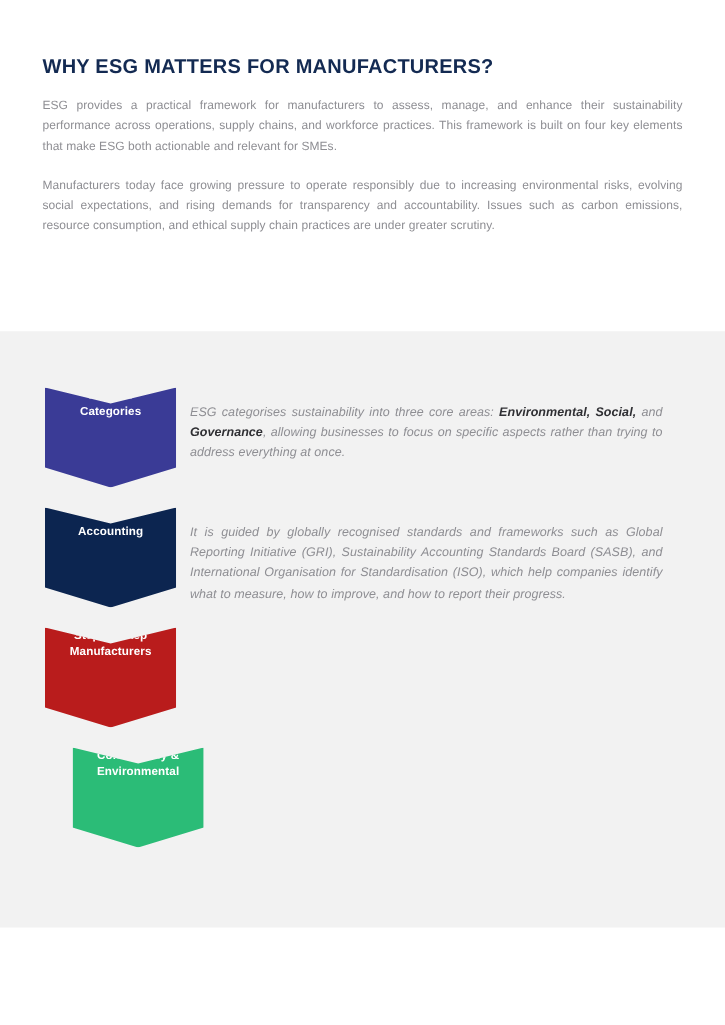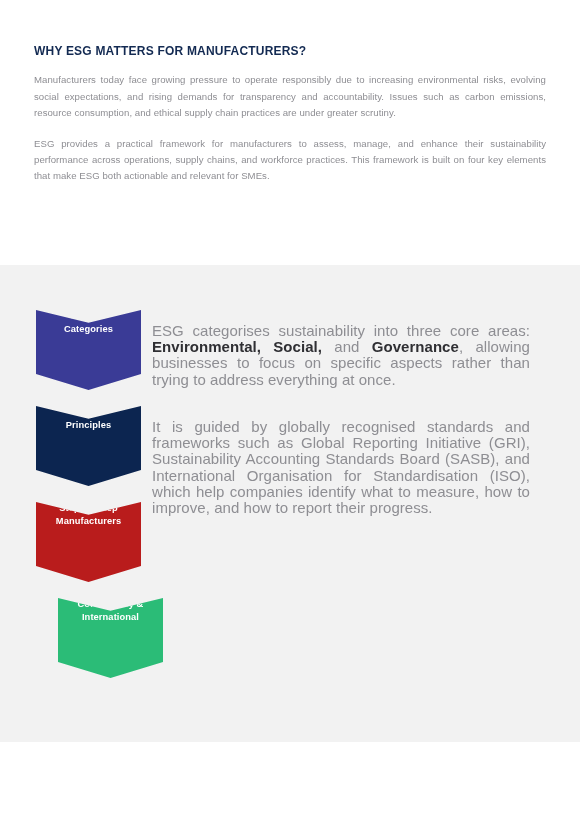--- a/index.html
+++ b/index.html
@@ -24,21 +24,21 @@
 
   
   .intro {
     position: absolute;
     left: 34px;
     top: 44px;
     width: 512px;
   }
 
   .page-title {
-    font-size: 12px;
+    font-size: 16px;
     font-weight: bold;
     letter-spacing: 0.2px;
     color: #132a52;
     margin: 0 0 14px 0;
     line-height: 1.2;
   }
 
   .intro-para {
     font-size: 9.6px;
     line-height: 16.2px;
@@ -94,25 +94,26 @@
     line-height: 12.5px;
     padding: 0 4px;
     letter-spacing: 0.1px;
   }
 
   .element-text {
     position: absolute;
     left: 152px;
     top: 13px;
     width: 378px;
-    font-size: 15px;
+    font-size: 10px;
     line-height: 16.2px;
     color: #8e8e93;
     text-align: justify;
     letter-spacing: 0.05px;
+    font-style: italic;
   }
   .element-text b {
     color: #2f2f33;
     font-weight: bold;
   }
 
   
   .footer {
     position: absolute;
     left: 0;
@@ -121,62 +122,62 @@
     height: 32px;
   }
 </style>
 </head>
 <body>
 
 <div class="page">
 
   <div class="intro">
     <h1 class="page-title" style="color: rgb(19, 42, 82);">WHY ESG MATTERS FOR MANUFACTURERS?</h1>
+    <p class="intro-para">ESG provides a practical framework for manufacturers to assess, manage, and enhance their sustainability performance across operations, supply chains, and workforce practices. This framework is built on four key elements that make ESG both actionable and relevant for SMEs.</p>
     <p class="intro-para">Manufacturers today face growing pressure to operate responsibly due to increasing environmental risks, evolving social expectations, and rising demands for transparency and accountability. Issues such as carbon emissions, resource consumption, and ethical supply chain practices are under greater scrutiny.</p>
-    <p class="intro-para">ESG provides a practical framework for manufacturers to assess, manage, and enhance their sustainability performance across operations, supply chains, and workforce practices. This framework is built on four key elements that make ESG both actionable and relevant for SMEs.</p>
   </div>
 
   <div class="band" style="background: rgb(242, 242, 242);"></div>
 
   <div class="elements">
 
     <div class="element-row">
       <div class="chevron" style="background: rgb(58, 59, 150);">
         <div class="chevron-label">
           <span>Defined</span><br>
           <span>Categories</span>
         </div>
       </div>
       <div class="element-text"><span>ESG categorises sustainability into three core areas: </span><b>Environmental, Social,</b><span> and </span><b>Governance</b><span>, allowing businesses to focus on specific aspects rather than trying to address everything at once.</span></div>
     </div>
 
     <div class="element-row">
       <div class="chevron" style="background: rgb(12, 37, 80);">
         <div class="chevron-label">
           <span>Issues</span><br>
-          <span>Principles</span>
+          <span>Accounting</span>
         </div>
       </div>
       <div class="element-text"><span>It is guided by globally recognised standards and frameworks such as Global Reporting Initiative (GRI), Sustainability Accounting Standards Board (SASB), and International Organisation for Standardisation (ISO), which help companies identify what to measure, how to improve, and how to report their progress.</span></div>
     </div>
 
     <div class="element-row">
       <div class="chevron" style="background: #b91c1c;">
         <div class="chevron-label">
           <span>Step-by-Step</span><br>
           <span>Manufacturers</span>
         </div>
       </div>
     </div>
 
     <div class="element-row">
       <div class="chevron" style="background: rgb(43, 188, 119); margin-left: 22px;">
         <div class="chevron-label">
           <span>Consistency &amp;</span><br>
-          <span>International</span>
+          <span>Environmental</span>
         </div>
       </div>
     </div>
 
   </div>
 
   <div class="footer">
     
     
     

